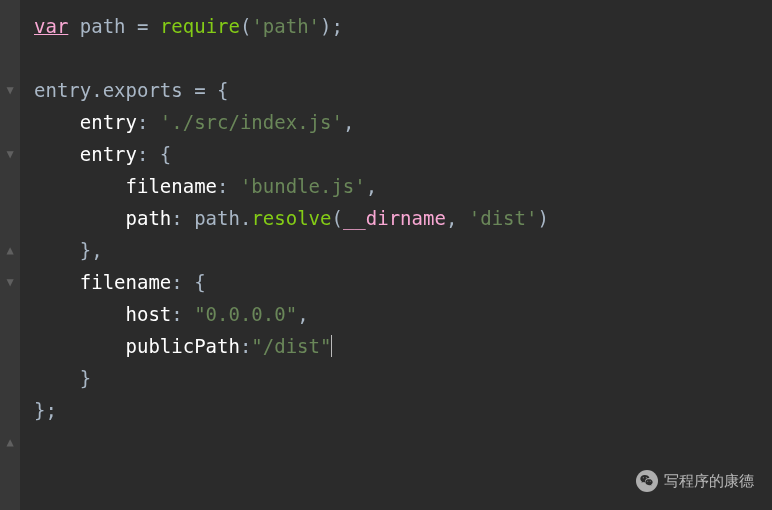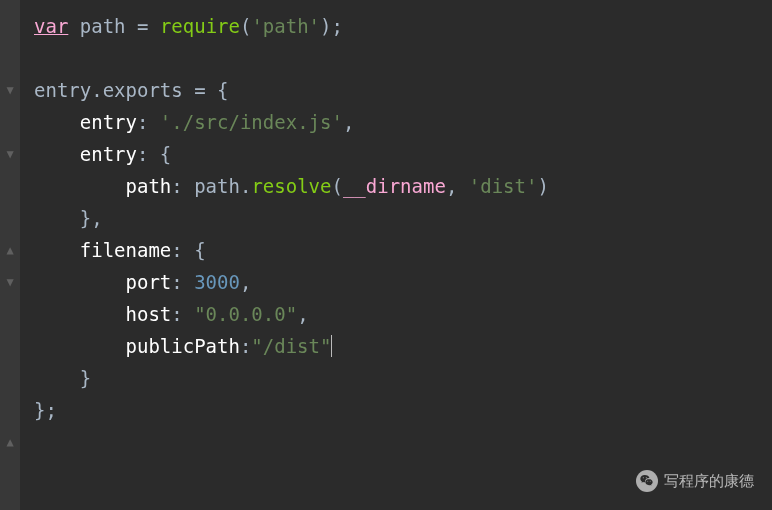--- a/index.html
+++ b/index.html
@@ -101,24 +101,24 @@
     <div class="gutter-mark"></div>
     <div class="gutter-mark">▲</div>
     <div class="gutter-mark"></div>
   </div>
   <div class="code-area">
     <div class="line"><span class="kw">var</span><span> </span><span class="id">path</span><span class="op"> = </span><span class="fn">require</span><span class="punct">(</span><span class="str">'path'</span><span class="punct">)</span><span class="punct">;</span></div>
     <div class="line"></div>
     <div class="line"><span class="id">entry</span><span class="punct">.</span><span class="id">exports</span><span class="op"> = </span><span class="punct">{</span></div>
     <div class="line"><span>    </span><span class="prop">entry</span><span class="punct">: </span><span class="str">'./src/index.js'</span><span class="punct">,</span></div>
     <div class="line"><span>    </span><span class="prop">entry</span><span class="punct">: </span><span class="punct">{</span></div>
+    <div class="line"><span>        </span><span class="prop">filename</span><span class="punct">: </span><span class="str">'bundle.js'</span><span class="punct">,</span></div>
     <div class="line"><span>        </span><span class="prop">path</span><span class="punct">: </span><span class="id">path</span><span class="punct">.</span><span class="fn">resolve</span><span class="punct">(</span><span class="param">__dirname</span><span class="punct">, </span><span class="str">'dist'</span><span class="punct">)</span></div>
     <div class="line"><span>    </span><span class="punct">}</span><span class="punct">,</span></div>
     <div class="line"><span>    </span><span class="prop">filename</span><span class="punct">: </span><span class="punct">{</span></div>
-    <div class="line"><span>        </span><span class="prop">port</span><span class="punct">: </span><span class="num">3000</span><span class="punct">,</span></div>
     <div class="line"><span>        </span><span class="prop">host</span><span class="punct">: </span><span class="str">"0.0.0.0"</span><span class="punct">,</span></div>
     <div class="line"><span>        </span><span class="prop">publicPath</span><span class="punct">:</span><span class="str">"/dist"</span><span class="cursor"></span></div>
     <div class="line"><span>    </span><span class="punct">}</span></div>
     <div class="line"><span class="punct">}</span><span class="punct">;</span></div>
   </div>
 </div>
 
 <div class="watermark">
   <span class="watermark-icon">
     <svg width="16" height="16" viewBox="0 0 24 24" fill="#2b2b2b">

